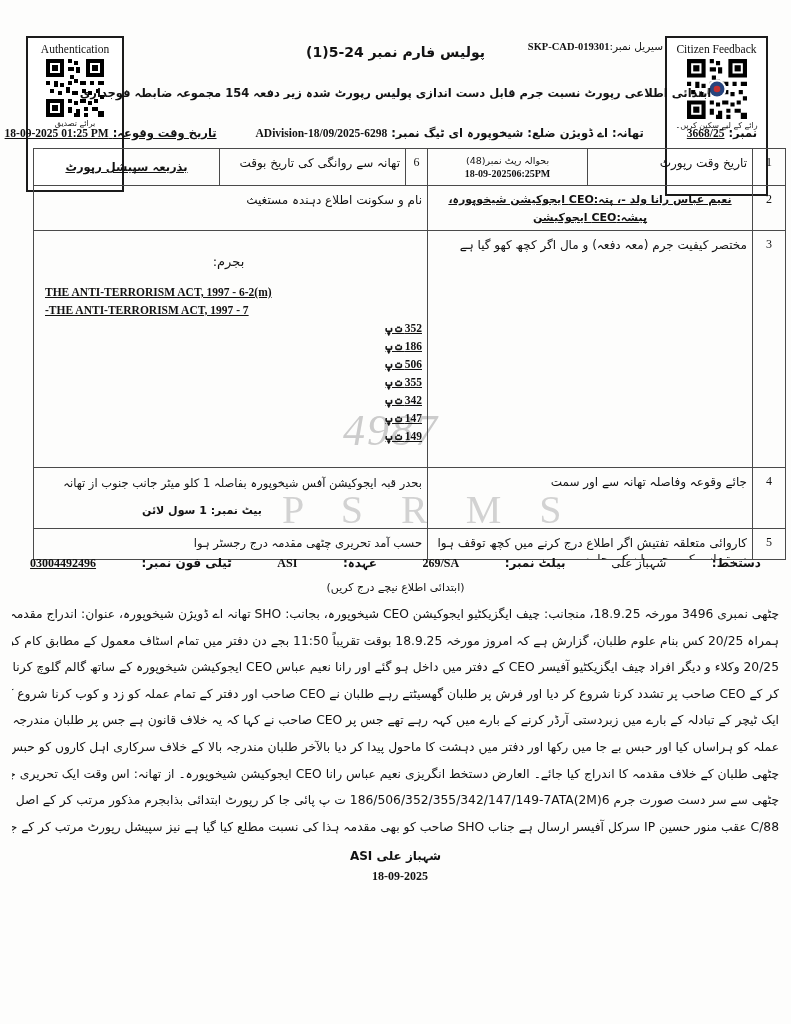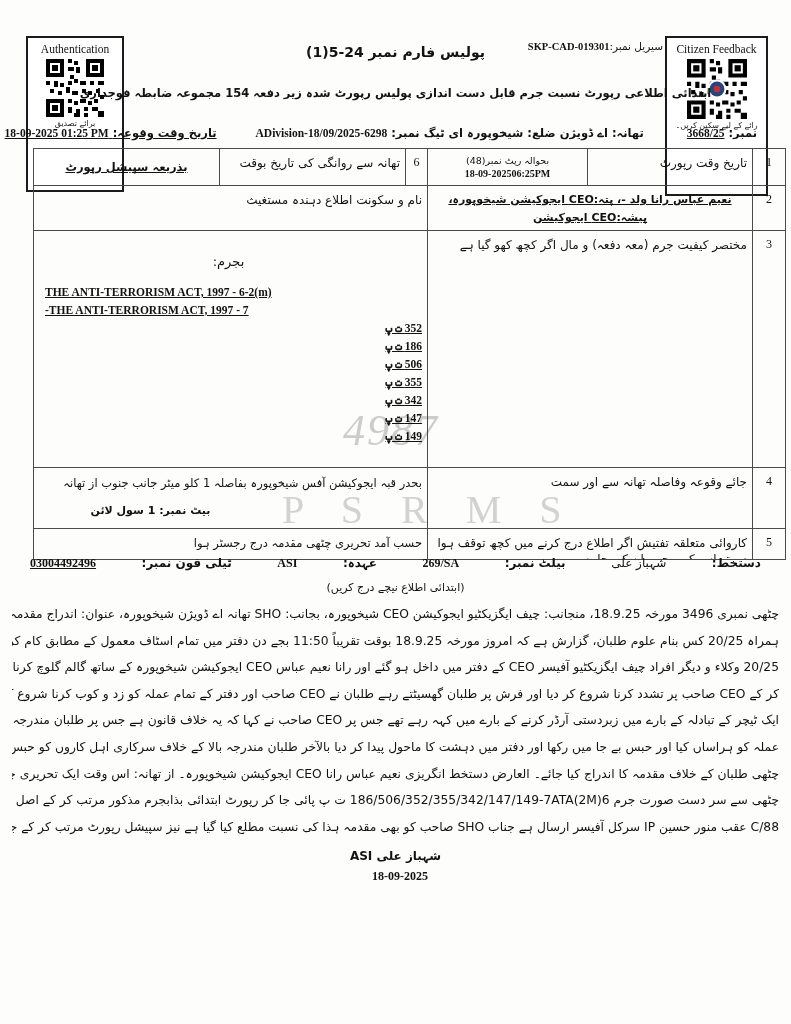--- a/index.html
+++ b/index.html
@@ -54,21 +54,21 @@
   .v-center{display:flex; flex-direction:column; align-items:center; justify-content:center; text-align:center;}
   .r1 .rapat{font-size:9.5px; line-height:12px;}
   .r1 .rtime{font-size:10px; font-weight:bold; line-height:13px;}
   .r1 .depart{font-size:11.5px; font-weight:bold;}
   .r2 .inf{font-size:11px; font-weight:bold; line-height:18px; text-align:center; padding-top:2px;}
   .r3 .crime-head{font-size:13px; font-weight:normal; text-align:center; padding:20px 4px 0 0;}
   .sections{margin-top:14px; padding-left:6px;}
   .sections div{display:block; font-size:11.5px; line-height:18px; font-weight:bold;
     font-family:"Liberation Serif",serif; text-decoration:underline;}
   .r4 .place1{font-size:11.5px; text-align:right; padding-top:5px;}
-  .r4 .place2{font-size:11px; font-weight:bold; text-align:center; padding:14px 160px 0 0;}
+  .r4 .place2{font-size:11px; font-weight:bold; text-align:right; padding:14px 160px 0 0;}
   .r5 .act{font-size:11.5px; text-align:right; padding-top:4px;}
 
   
   .sig-row{position:absolute; top:556px; right:30px; left:30px; display:flex; justify-content:space-between; font-size:12px; align-items:baseline;}
   .sig-row .lab{font-weight:bold;}
   .sig-row .en{font-family:"Liberation Serif",serif; font-weight:bold;}
   .note{position:absolute; top:581px; left:0; width:100%; text-align:center; font-size:11px;}
 
   
   .narrative{position:absolute; top:601px; right:12px; left:12px; font-size:12.3px;}

